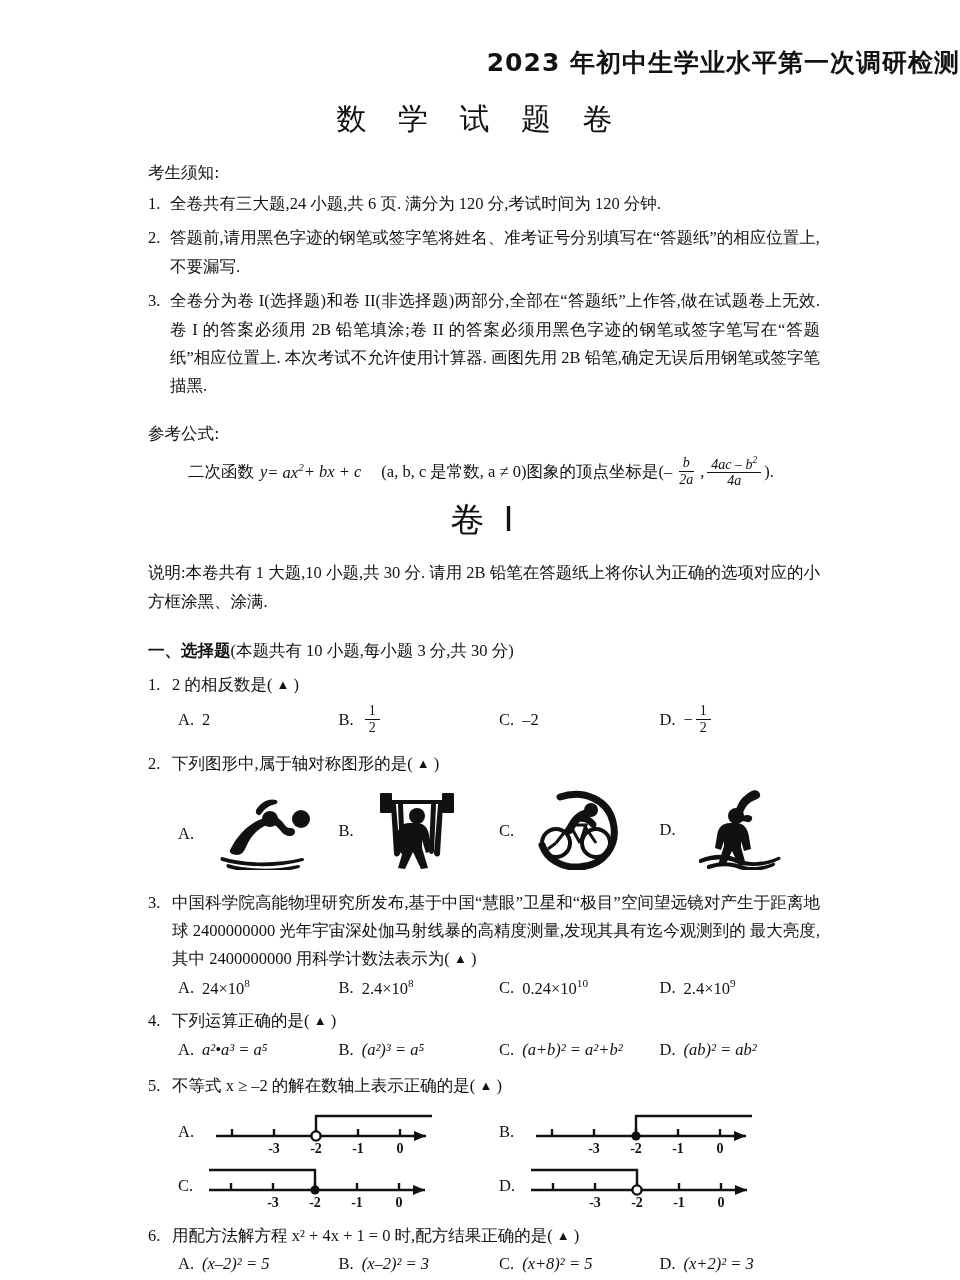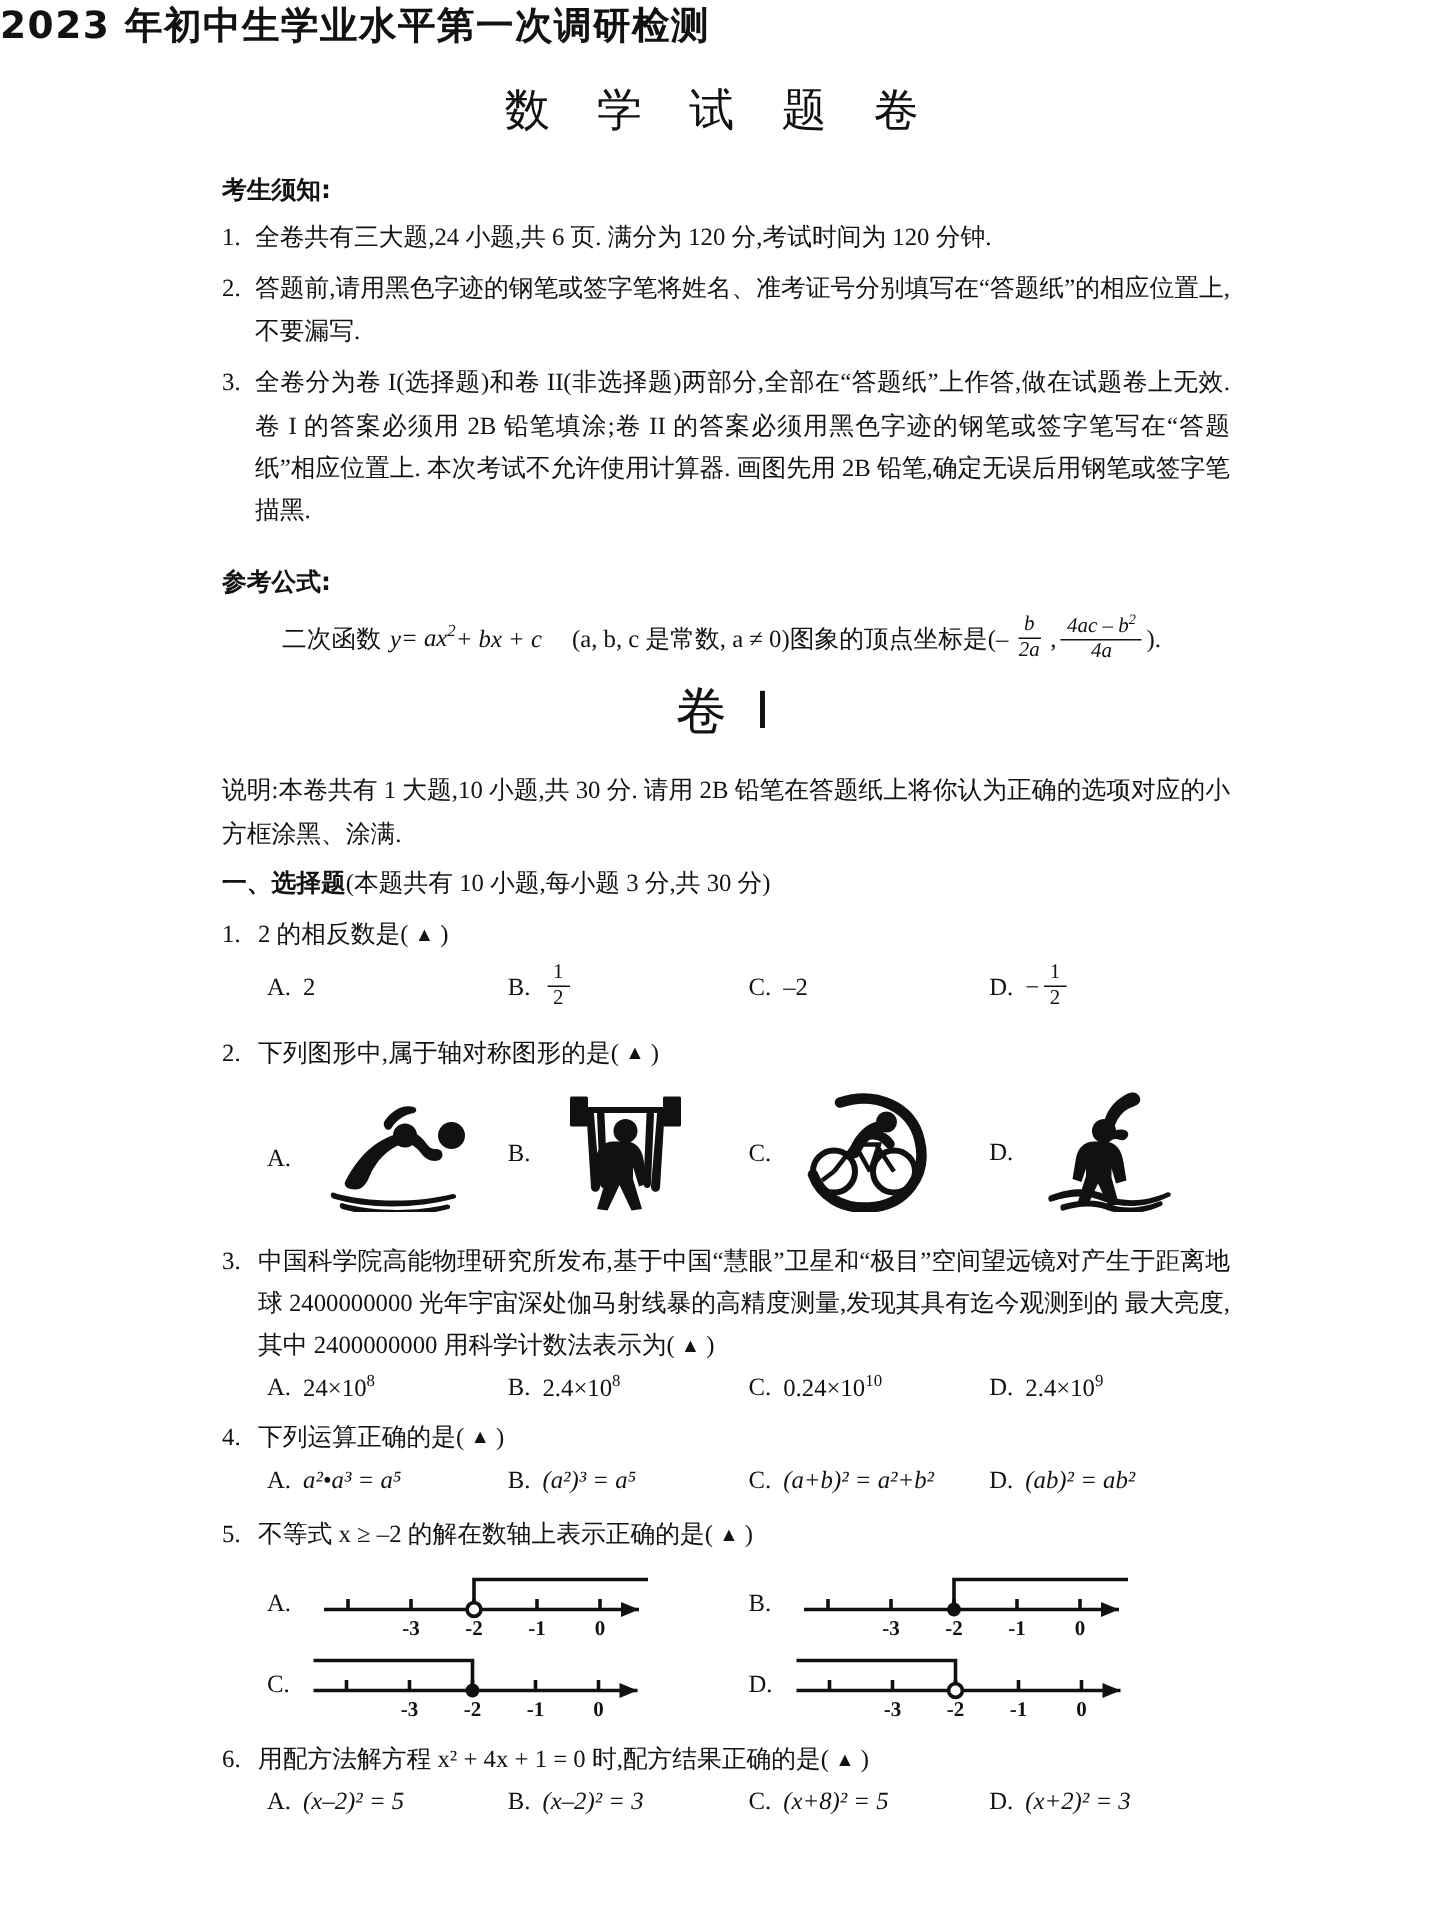--- a/index.html
+++ b/index.html
@@ -14,39 +14,40 @@
     position: relative;
   }
   .page {
     position: relative;
     width: 960px;
     height: 1280px;
     padding: 0;
   }
   
   .title-main {
-    text-align: left;
+    text-align: right;
     font-family: "DejaVu Sans", "Liberation Sans", sans-serif;
     font-weight: bold;
     font-size: 25px;
     letter-spacing: 1px;
+    margin-top: 46px;
   }
   .title-sub {
     text-align: center;
     font-family: "DejaVu Sans", "Liberation Sans", sans-serif;
     font-weight: normal;
     font-size: 30px;
     letter-spacing: 11px;
     margin-top: 20px;
   }
   
   .body-wrap { padding: 0 140px 0 148px; }
   .sec-head {
     font-family: "DejaVu Sans", "Liberation Sans", sans-serif;
-    font-weight: bold;
+    font-weight: normal;
     font-size: 16.5px;
     margin-top: 22px;
   }
   .notice-list { margin: 0; padding: 0; list-style: none; }
   .notice-item {
     display: flex;
     font-size: 16.5px;
     line-height: 1.72;
     margin-top: 6px;
   }
@@ -88,21 +89,21 @@
   .explain {
     font-size: 16.5px;
     line-height: 1.75;
     margin-top: 16px;
     text-align: justify;
   }
   .big-q-head {
     font-family: "DejaVu Sans", "Liberation Sans", sans-serif;
     font-weight: bold;
     font-size: 16.5px;
-    margin-top: 8px;
+    margin-top: 24px;
   }
   .big-q-head .plain { font-family: "Liberation Serif", serif; font-weight: normal; }
   
   .q { margin-top: 9px; }
   .q-stem {
     font-size: 16.5px;
     line-height: 1.7;
     display: flex;
   }
   .q-no { flex: 0 0 24px; }

